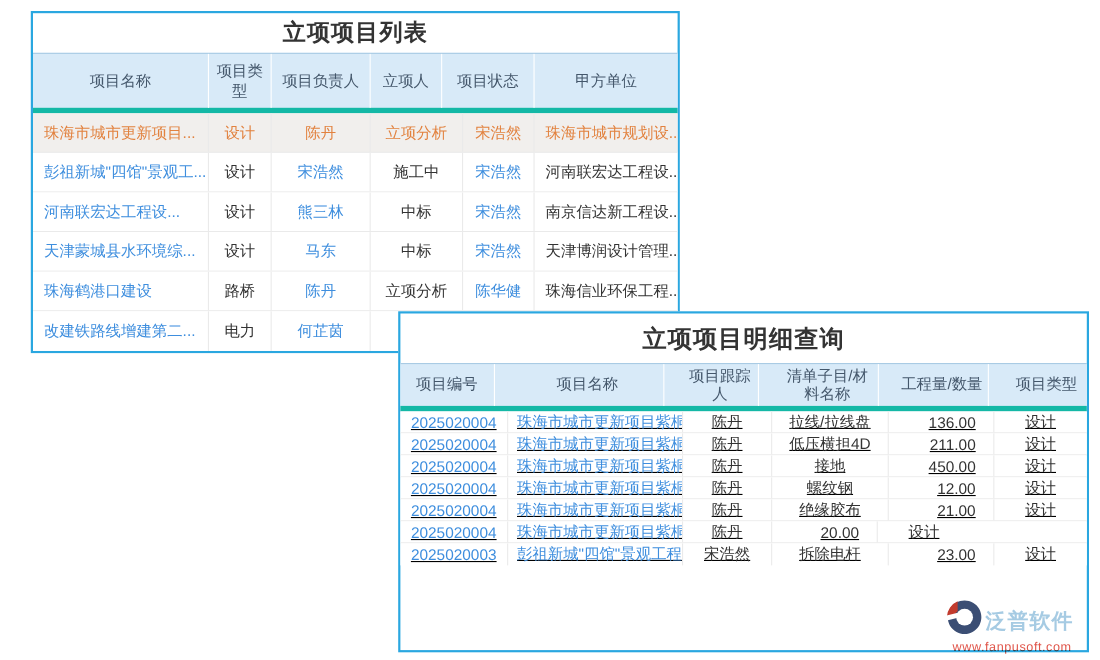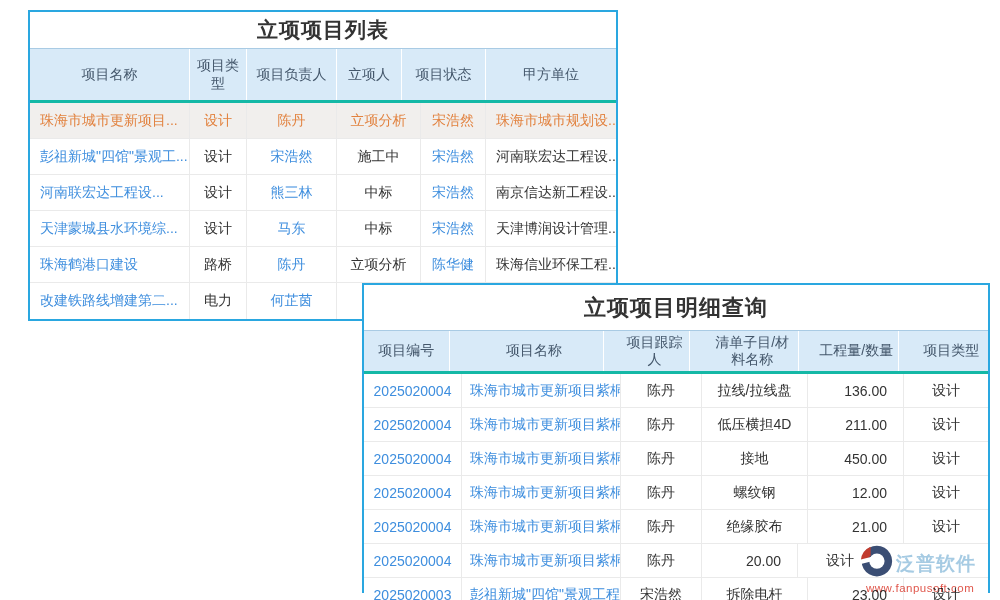--- a/index.html
+++ b/index.html
@@ -9,31 +9,31 @@
 
   .table-card { position:absolute; background:#fff; border:2px solid #2AA7E0; }
   #list-card   { left:28px;  top:10px;  width:590px; height:311px; z-index:1; }
   #detail-card { left:362px; top:283px; width:628px; height:310px; z-index:2; }
 
   .card-title { text-align:center; font-weight:bold; color:#333; letter-spacing:1px; }
   #list-card .card-title   { height:36px; line-height:36px; font-size:21px; }
   #detail-card .card-title { height:45px; line-height:45px; font-size:22px; }
 
   .thead { display:flex; background:#D8EAF8; border-top:1px solid #A9CBE4;
-           border-bottom:3px solid #14b8a6; }
+           border-bottom:5px solid #14b8a6; }
   #list-card .thead   { height:55px; }
   #detail-card .thead { height:44px;gap:16px; }
   .th { display:flex; align-items:center; justify-content:center; text-align:center;
         color:#44576B; font-size:14px; border-right:1px solid #ffffff;
         padding:0 4px; line-height:1.25; }
   .th:last-child { border-right:none; }
 
   .tr { display:flex; border-bottom:1px solid #EAEAEA; background:#fff; }
   #list-card .tr   { height:36px; }
-  #detail-card .tr { height:34px; }
+  #detail-card .tr { height:20px;text-decoration:underline; }
   .tbody .tr:last-child { border-bottom:none; }
   .td { display:flex; align-items:center; justify-content:center; font-size:14px;
         color:#333; border-right:1px solid #EAEAEA; padding:0 4px;
         white-space:nowrap; overflow:hidden; }
   .td:last-child { border-right:none; }
   .td.link { color:#3E8EDE; }
   .td.left  { justify-content:flex-start; padding-left:10px; }
   .td.right { justify-content:flex-end; padding-right:16px; }
 
   .tr.selected { background:#F1EFED; }

